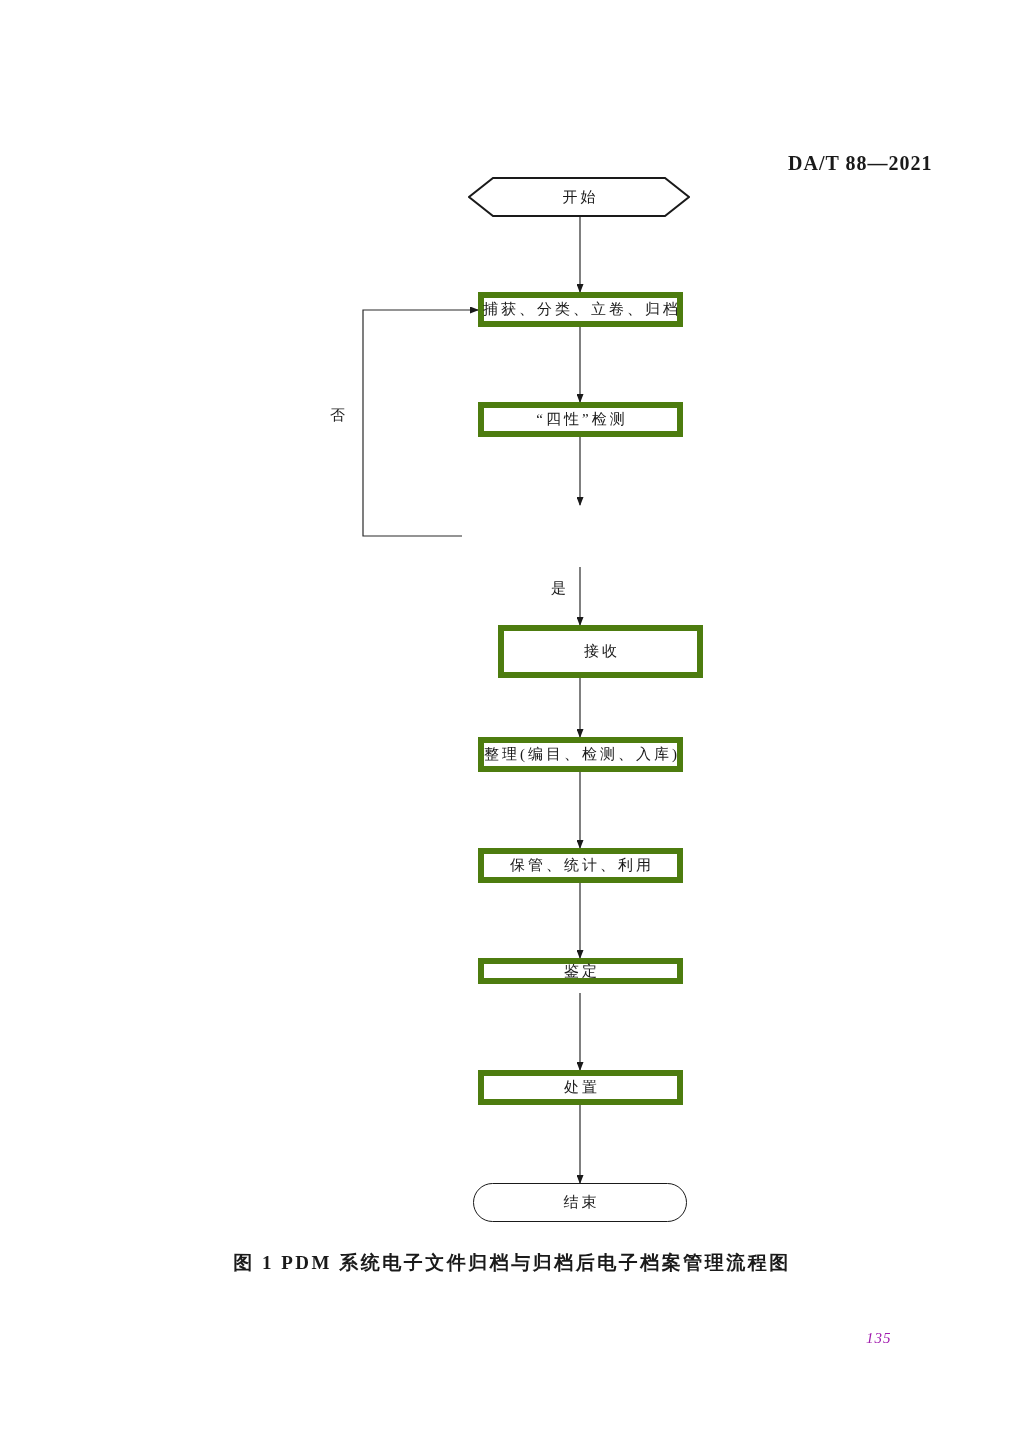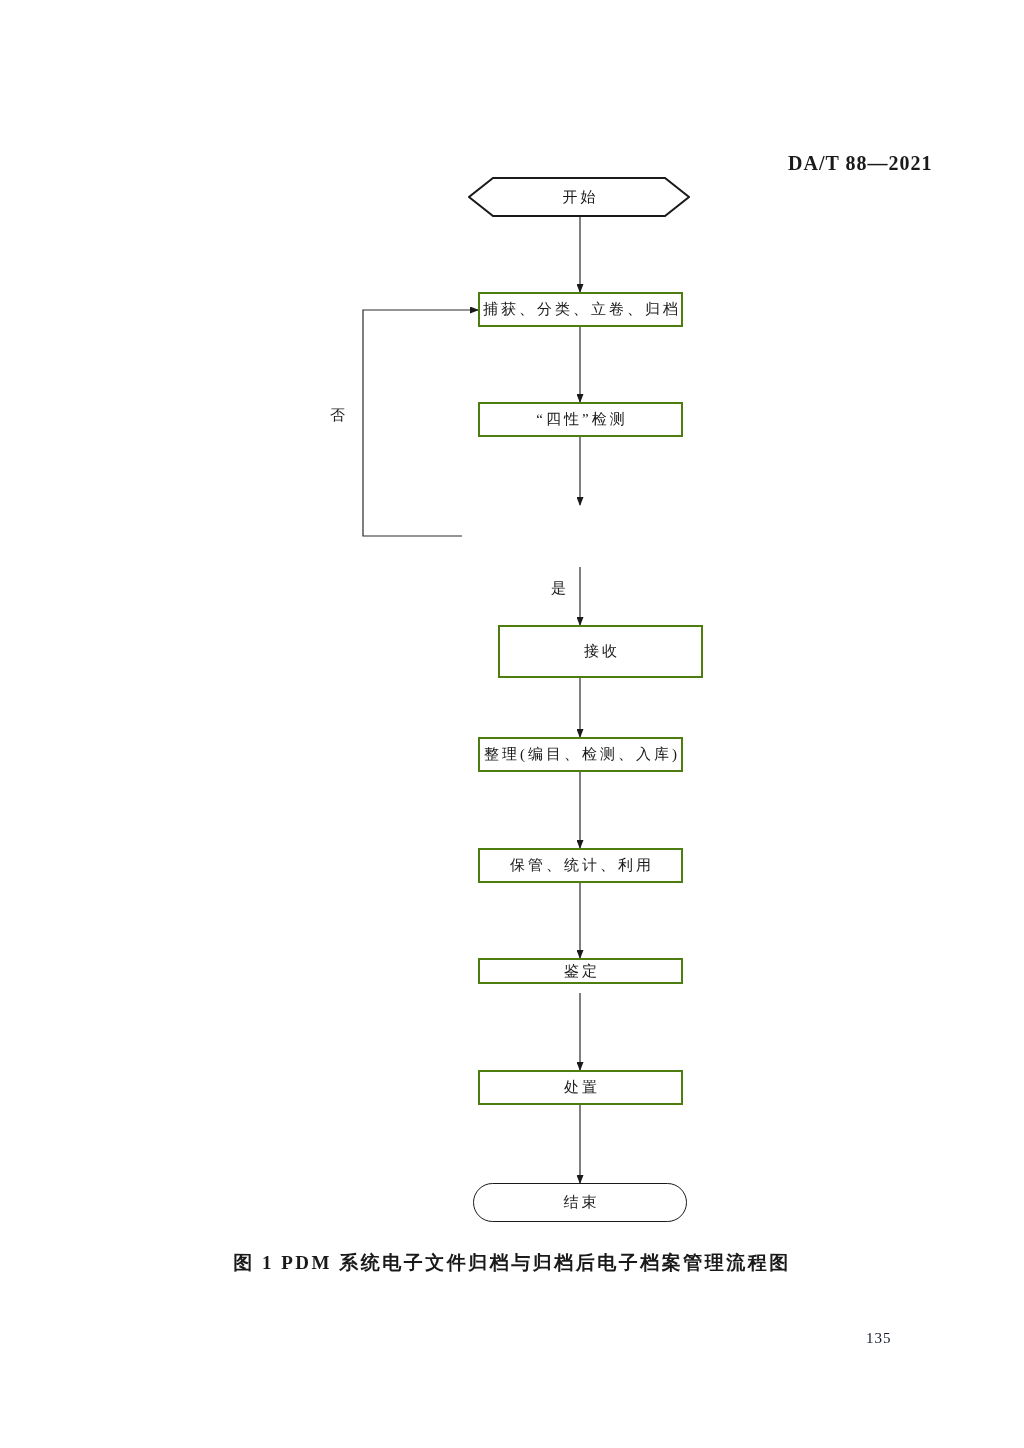--- a/index.html
+++ b/index.html
@@ -36,21 +36,21 @@
     display: flex;
     align-items: center;
     justify-content: center;
     font-size: 15px;
     letter-spacing: 3px;
     text-indent: 3px;
     background: transparent;
     white-space: nowrap;
   }
   .node.rect {
-    border: 2px solid #4d7c0f;
+    border: 6px solid #4d7c0f;
     background: #ffffff;
   }
   .node.stadium {
     border: 1.5px solid #1a1a1a;
     border-radius: 20px;
     background: #ffffff;
   }
   .shape-svg {
     position: absolute;
     left: 0; top: 0;
@@ -76,22 +76,23 @@
     font-size: 19px;
     font-weight: bold;
     letter-spacing: 2.5px;
     white-space: nowrap;
   }
   .page-number {
     position: absolute;
     left: 866px;
     top: 1330px;
     font-size: 15px;
-    color: #0f172a;
+    color: #a21caf;
     letter-spacing: 1px;
+    font-style: italic;
   }
 </style>
 </head>
 <body>
 
 <div class="page">
 
   <div class="doc-header">DA/T 88—2021</div>
 
   <svg class="connectors" viewBox="0 0 1024 1448" xmlns="http://www.w3.org/2000/svg">

